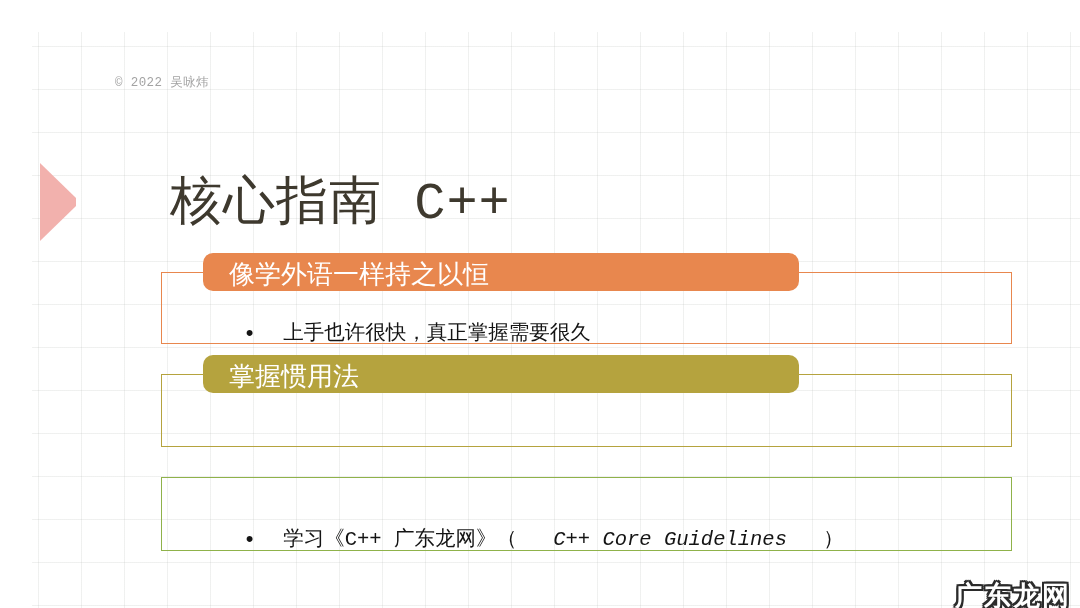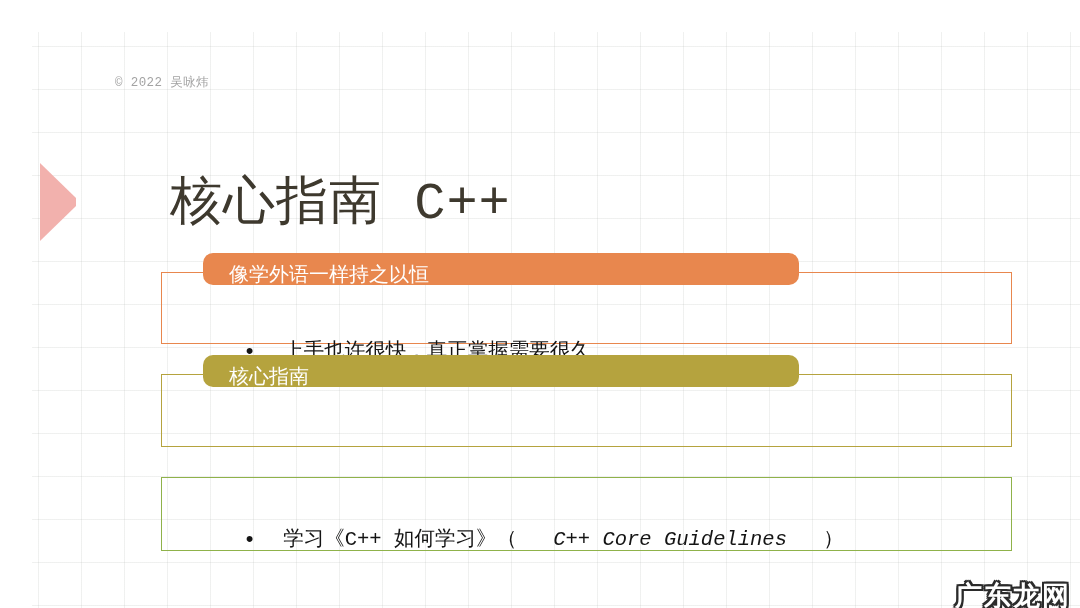--- a/index.html
+++ b/index.html
@@ -58,42 +58,42 @@
     border: 1.5px solid;
   }
   .box1 { top: 232px; height: 72px; }
   .box2 { top: 334px; height: 73px; }
   .box3 { top: 437px; height: 74px; }
 
   .header-bar {
     position: absolute;
     left: 163px;
     width: 596px;
-    height: 32px;
+    height: 38px;
     border-radius: 10px;
     color: #ffffff;
-    font-size: 20px;
+    font-size: 26px;
     line-height: 38px;
     padding-left: 14px;
     white-space: nowrap;
     z-index: 2;
   }
   .bar1 { top: 213px; }
   .bar2 { top: 315px; }
   .bar3 { top: 418px; }
 
   .bullet-line {
     position: absolute;
     left: 187px;
     font-size: 20.5px;
     color: #141414;
     white-space: nowrap;
     z-index: 1;
   }
-  .bullet1 { top: 284px; }
+  .bullet1 { top: 266px; }
   .bullet2 { top: 369px; }
   .bullet3 { top: 472px; }
 
   .bullet-marker {
     display: inline-block;
     margin-right: 11px;
     font-size: 22px;
     vertical-align: -1px;
   }
   .italic { font-style: italic; }
@@ -128,23 +128,23 @@
   <div class="outline-box box1" style="border-color: rgb(232, 135, 78);"></div>
   <div class="header-bar bar1" style="background-color: rgb(232, 135, 78);">
     <span>像学外语一样持之以恒</span>
   </div>
   <div class="bullet-line bullet1">
     <span class="bullet-marker">•</span><span>上手也许很快，真正掌握需要很久</span><span class="italic"></span><span></span>
   </div>
 
   <div class="outline-box box2" style="border-color: rgb(181, 163, 62);"></div>
   <div class="header-bar bar2" style="background-color: rgb(181, 163, 62);">
-    <span>核心指南</span>
+    <span>掌握惯用法</span>
   </div>
 
   <div class="outline-box box3" style="border-color: rgb(143, 178, 74);"></div>
   <div class="bullet-line bullet3">
-    <span class="bullet-marker">•</span><span>学习《C++ 如何学习》（ </span><span class="italic">C++ Core Guidelines</span><span> ）</span>
+    <span class="bullet-marker">•</span><span>学习《C++ 广东龙网》（ </span><span class="italic">C++ Core Guidelines</span><span> ）</span>
   </div>
 
   <div class="watermark">广东龙网</div>
 
 </div>
 
 </body></html>

